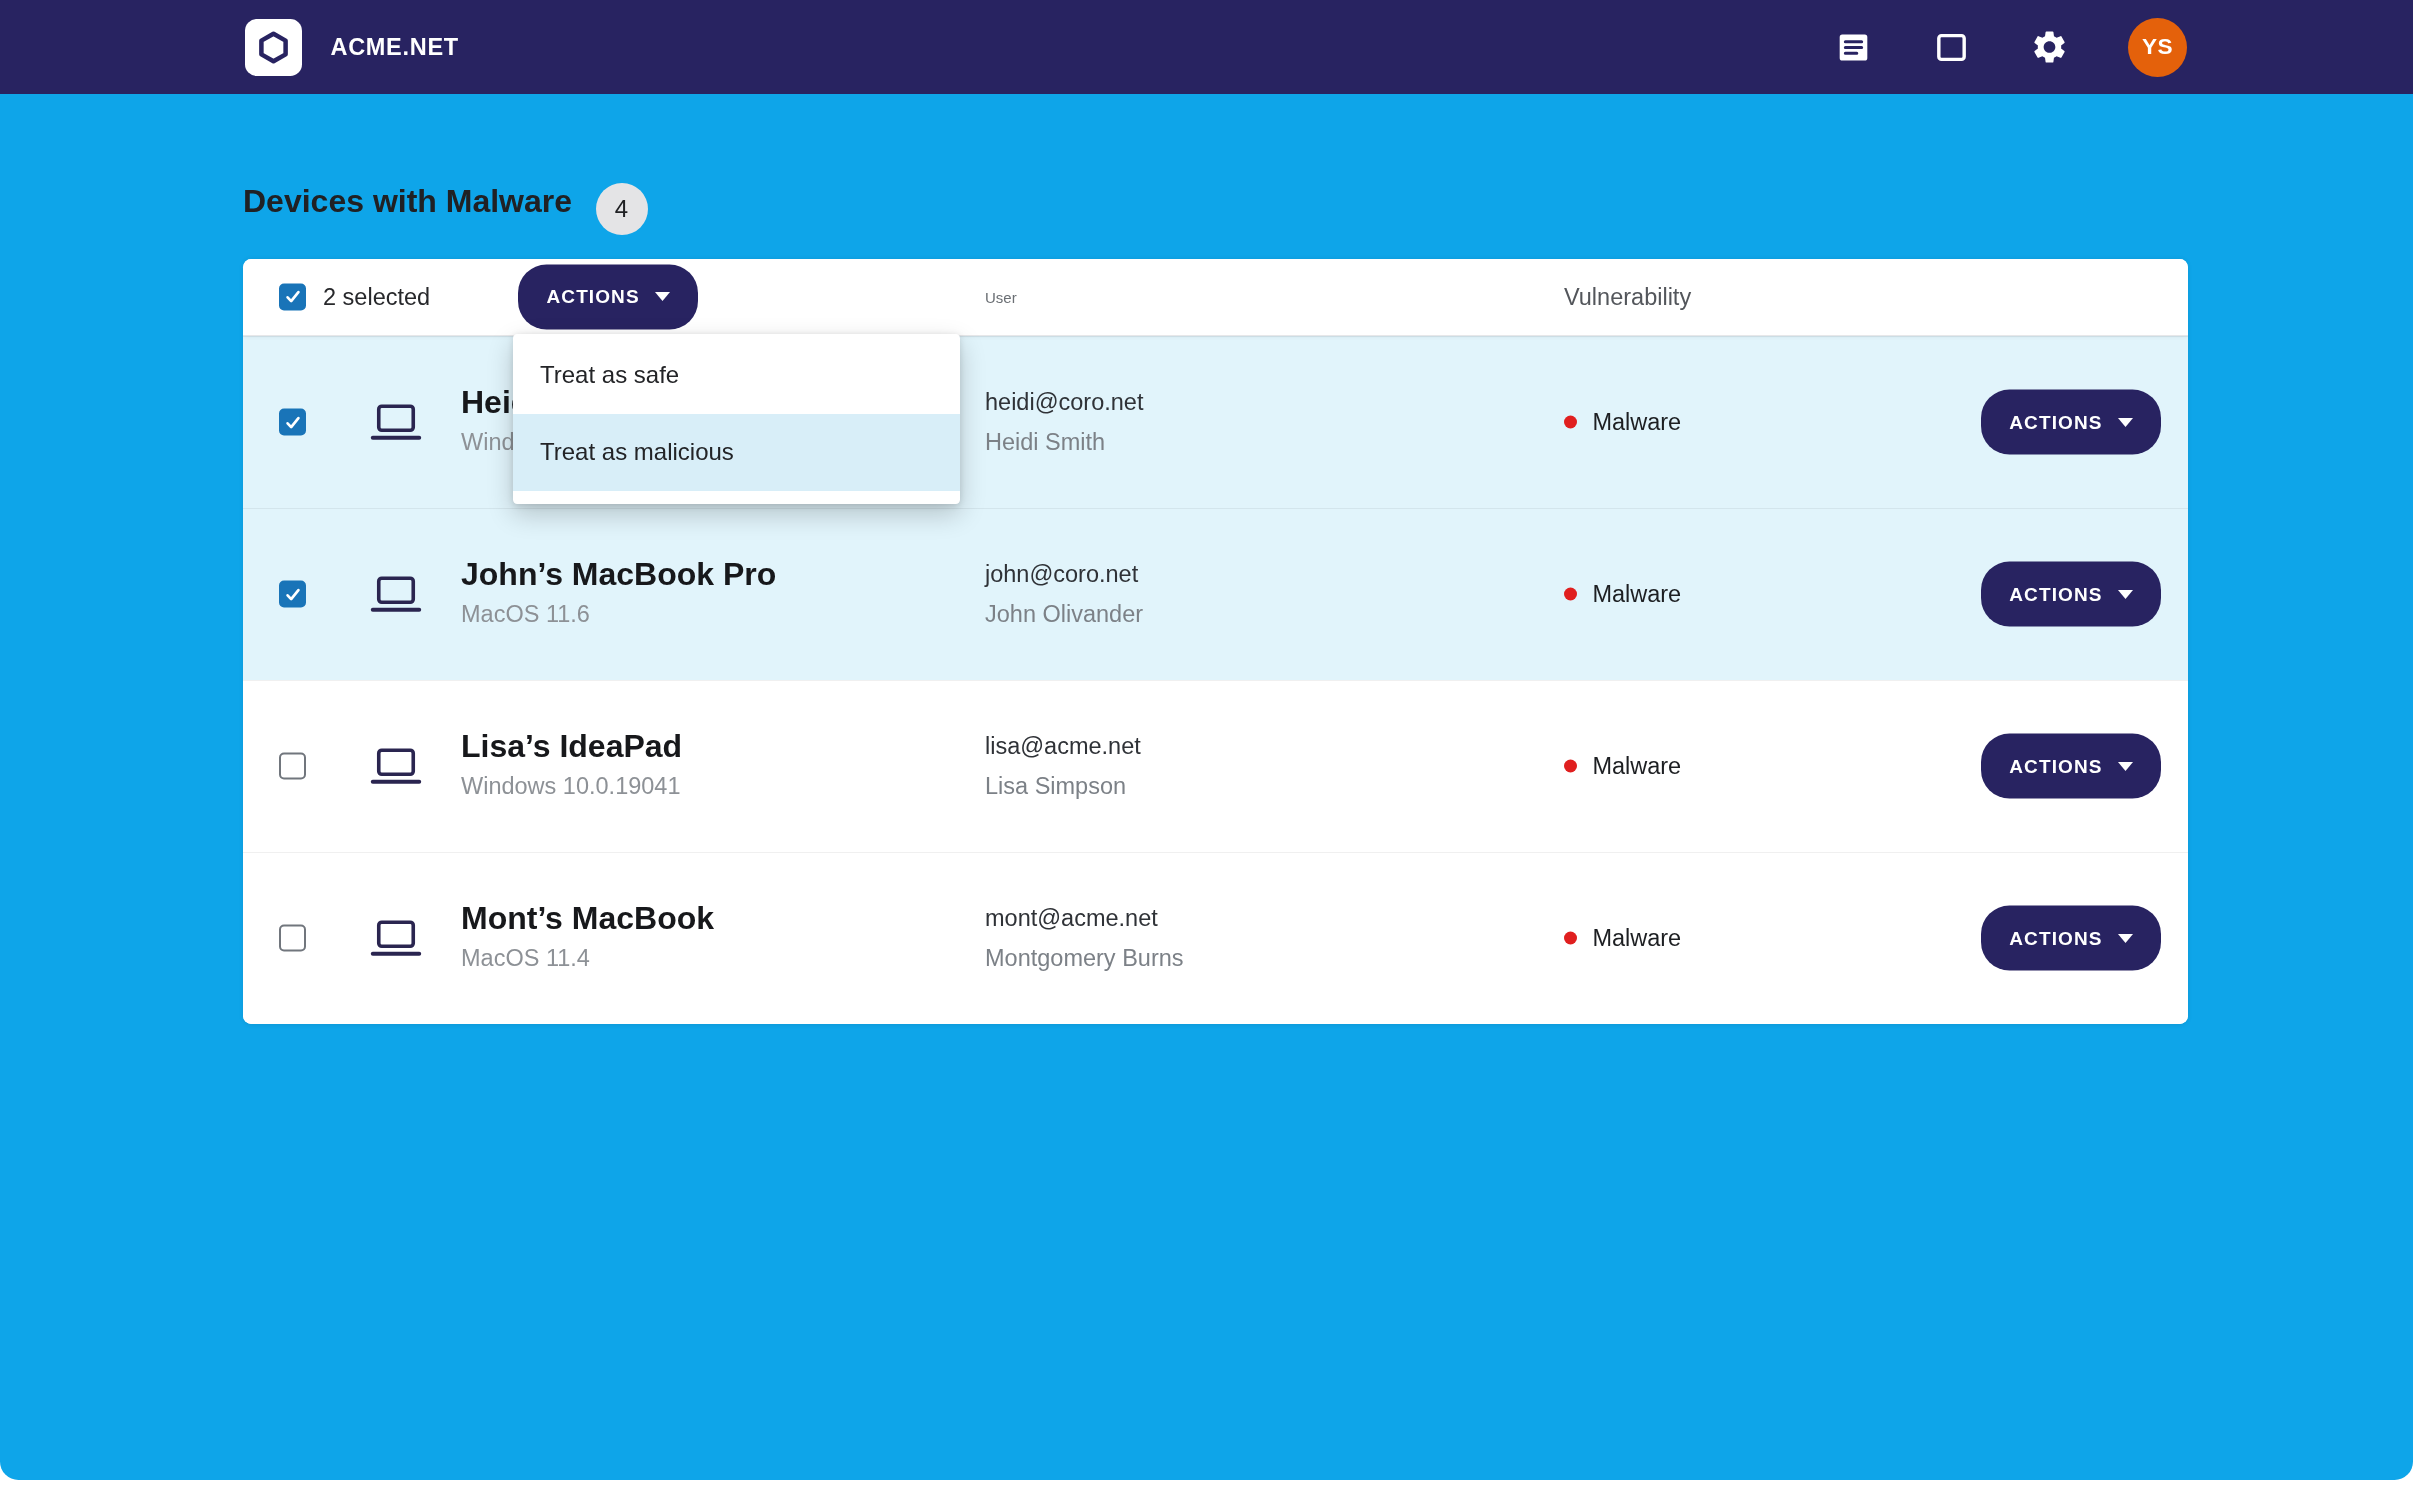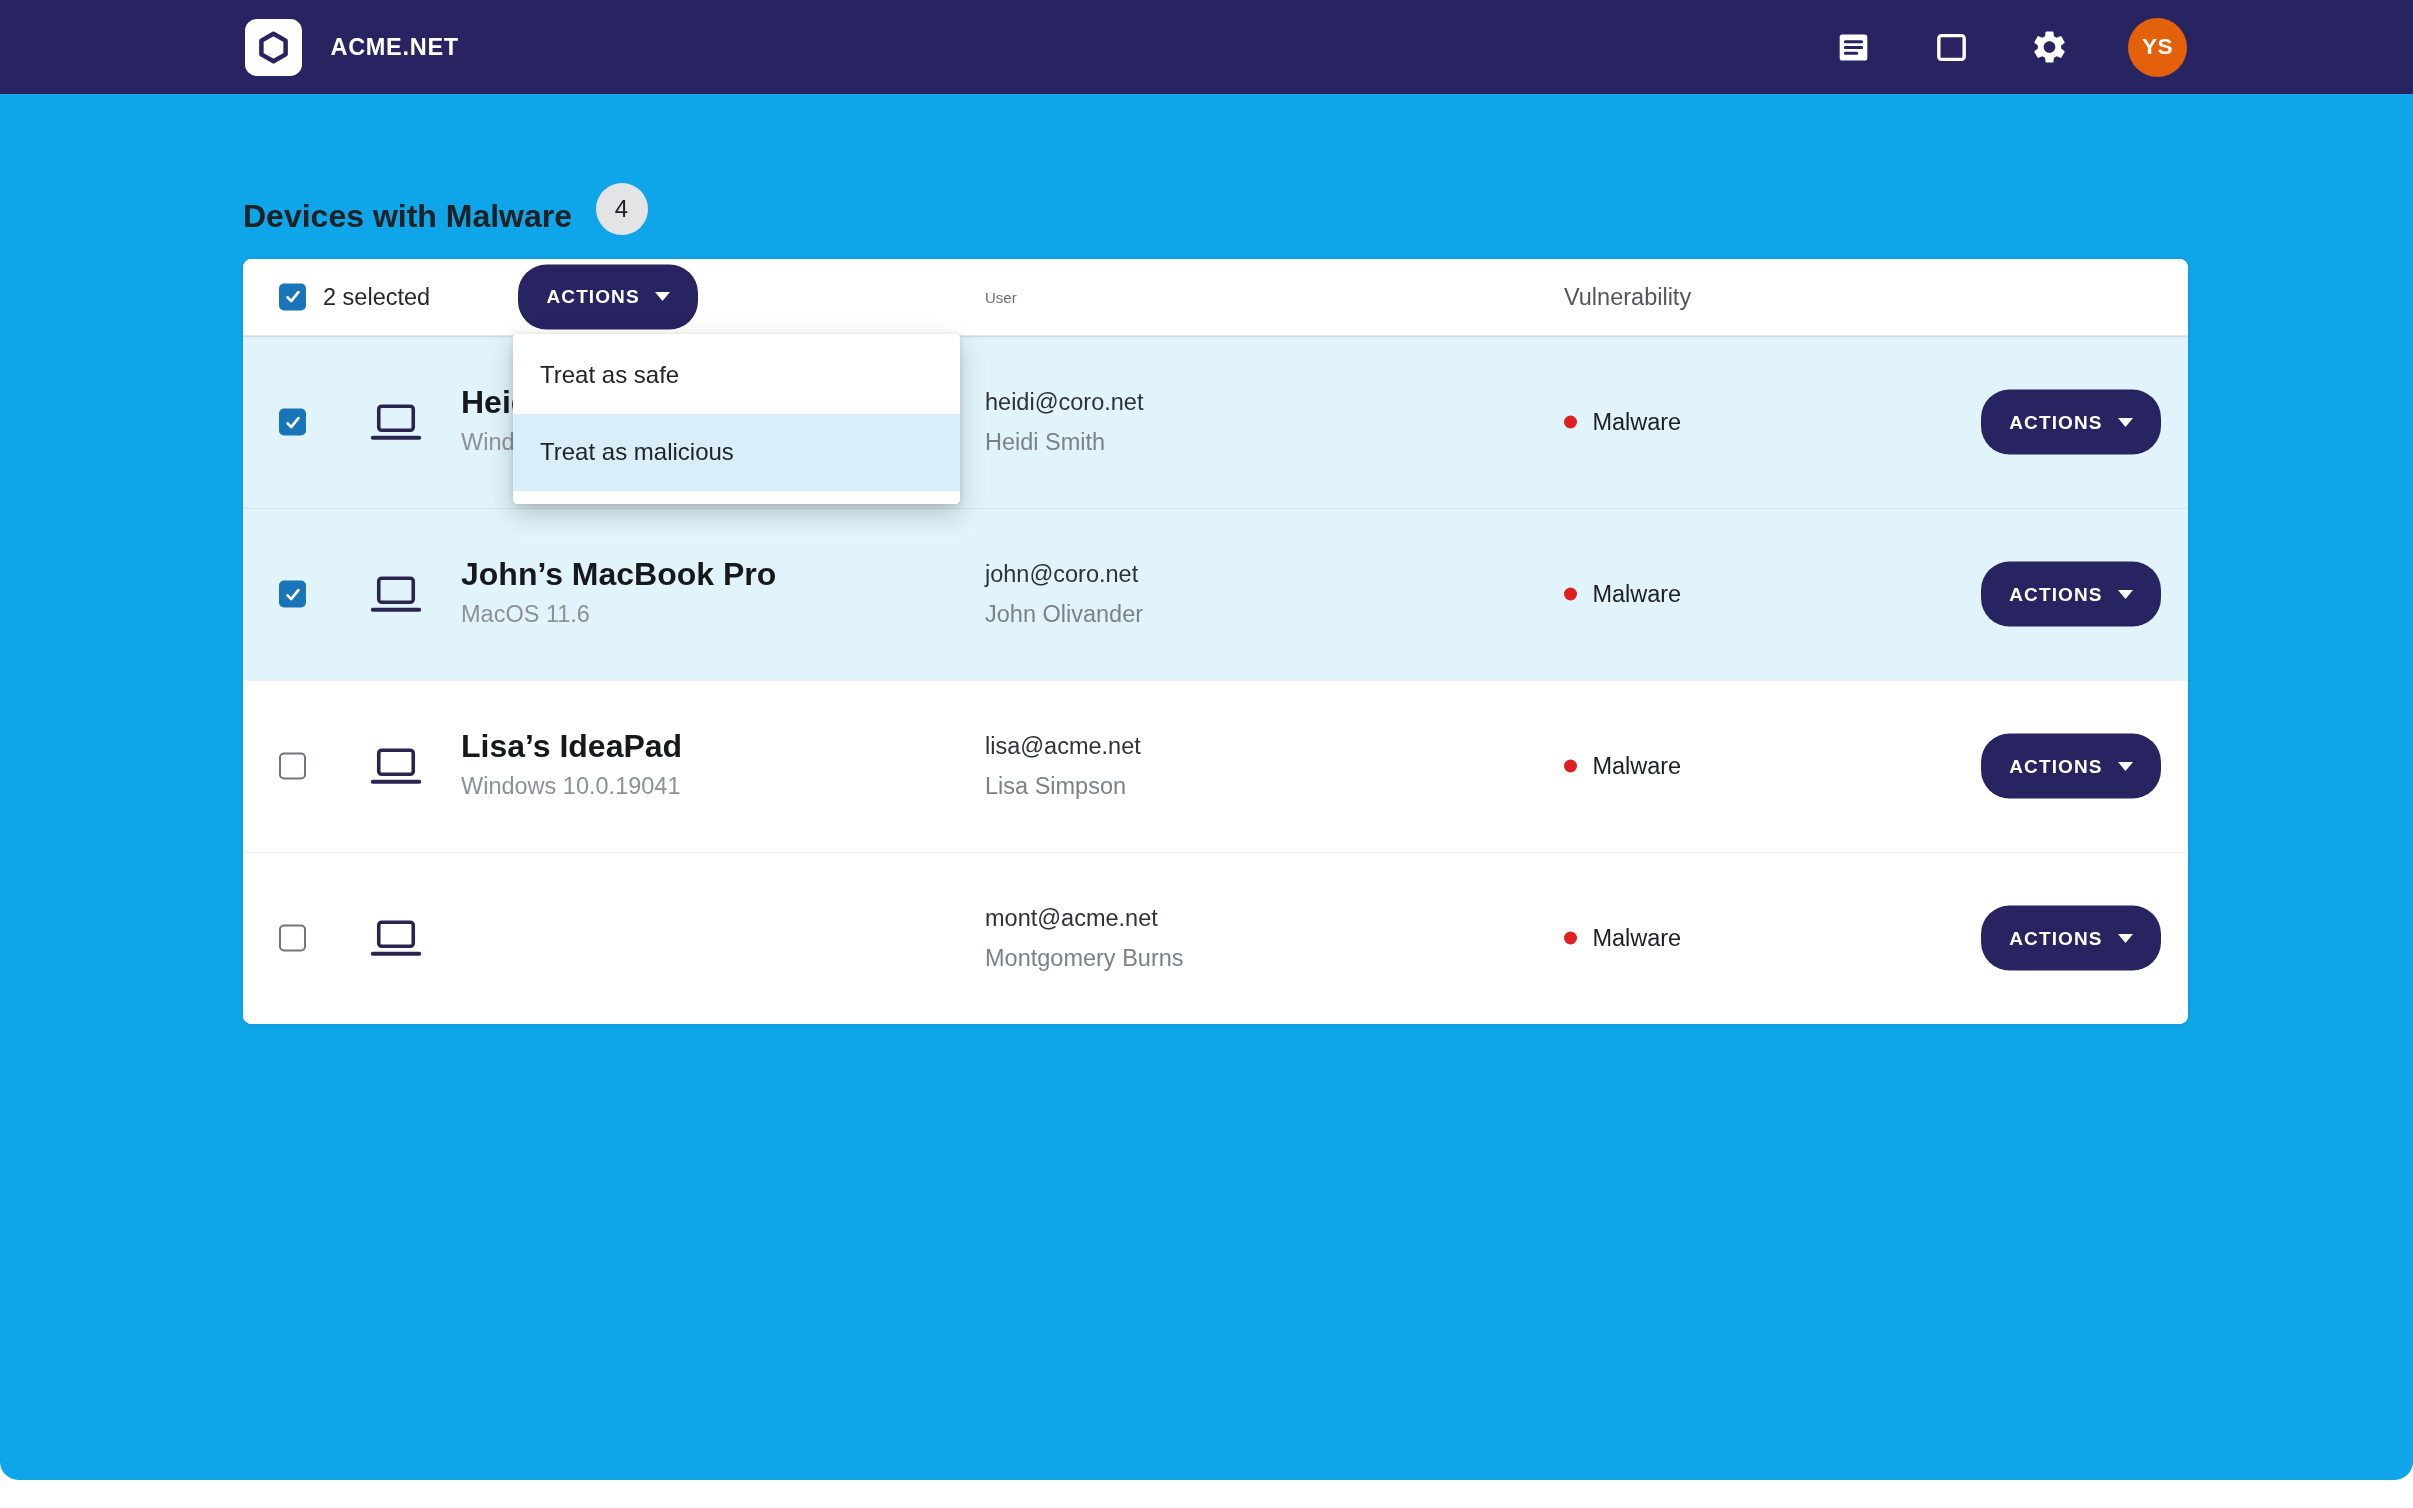--- a/index.html
+++ b/index.html
@@ -15,21 +15,21 @@
     display:flex; align-items:center; justify-content:center; flex:0 0 auto; }
   .brand { margin-left:28.5px; color:#fff; font-size:23.5px; font-weight:700; letter-spacing:0.7px; }
   .nav-right { margin-left:auto; display:flex; align-items:center; gap:59px; }
   .nav-icon { width:39px; height:39px; display:flex; align-items:center; justify-content:center; cursor:pointer; }
   .avatar { width:59px; height:59px; border-radius:50%; background:var(--avatar-orange,#e4610b);
     color:#fff; font-size:22.6px; font-weight:700; display:flex; align-items:center;
     justify-content:center; letter-spacing:0.4px; cursor:pointer; }
 
   
   .content { padding:0 225px 0 243px; }
-  .page-head { display:flex; align-items:flex-end; gap:23.5px; padding-top:89px; }
+  .page-head { display:flex; align-items:flex-start; gap:23.5px; padding-top:89px; }
   .page-title { font-size:32px; font-weight:700; color:#202124; }
   .count-badge { min-width:52px; height:52px; padding:0 10px; border-radius:26px; background:#e4e4e6;
     color:#202124; font-size:24px; display:flex; align-items:center; justify-content:center; }
 
   
   .table-card { margin-top:23.5px; background:#fff; border-radius:8.4px; position:relative;
     box-shadow:0 0.8px 5px rgba(0,0,0,0.08); overflow:hidden; }
   .cell { position:absolute; top:50%; transform:translateY(-50%); }
 
   .table-header { height:77px; position:relative; background:#fff;
@@ -243,20 +243,24 @@
         <div class="row">
           <span class="cell checkbox">
             
           </span>
           <span class="cell device-icon">
             <svg viewBox="0 0 36 28" width="54" height="42">
               <rect x="6.5" y="3.5" width="23" height="16" rx="2" fill="none" stroke="currentColor" stroke-width="2.4"></rect>
               <path d="M2.5 24.5h31" stroke="currentColor" stroke-width="2.6" stroke-linecap="round"></path>
             </svg>
           </span>
+          <span class="cell device-info">
+            <span class="device-name">Mont’s MacBook</span>
+            <span class="device-os">MacOS 11.4</span>
+          </span>
           <span class="cell user-cell">
             <span class="email">mont@acme.net</span>
             <span class="user-name">Montgomery Burns</span>
           </span>
           <span class="cell vuln-cell">
             <span class="dot"></span>
             <span class="vuln-label">Malware</span>
           </span>
           <button class="cell actions-btn row-actions">
             <span>ACTIONS</span>

